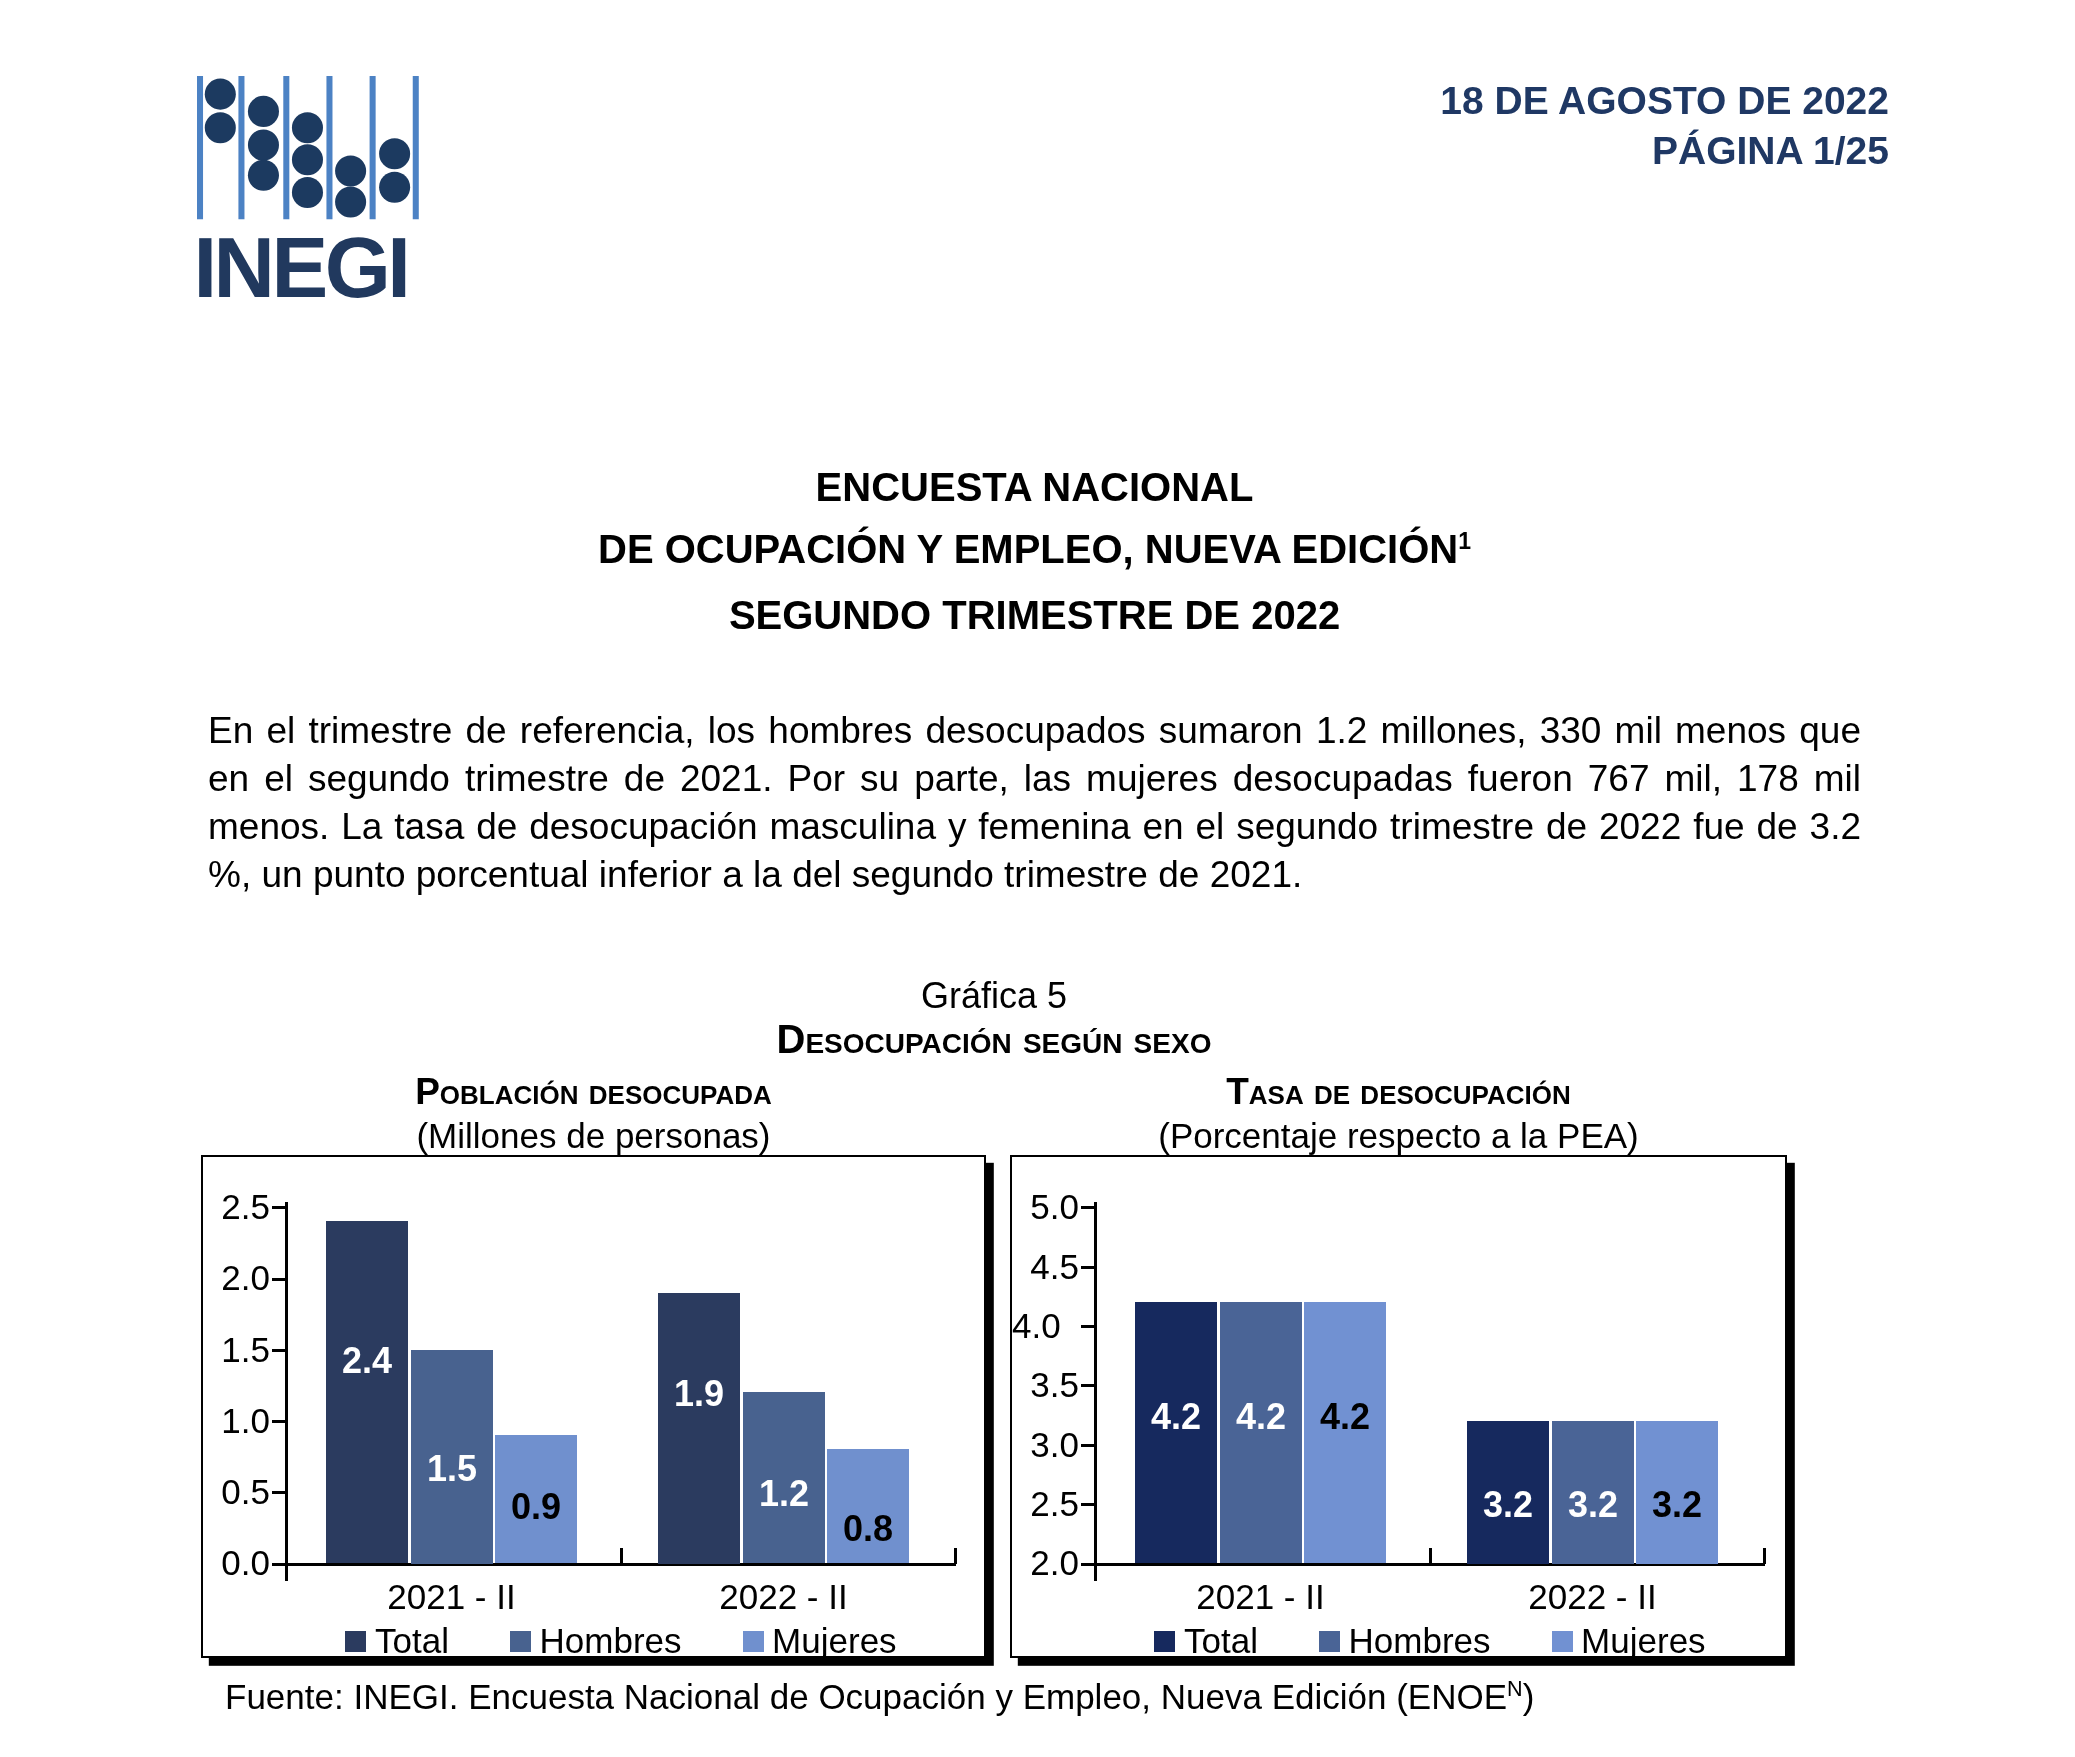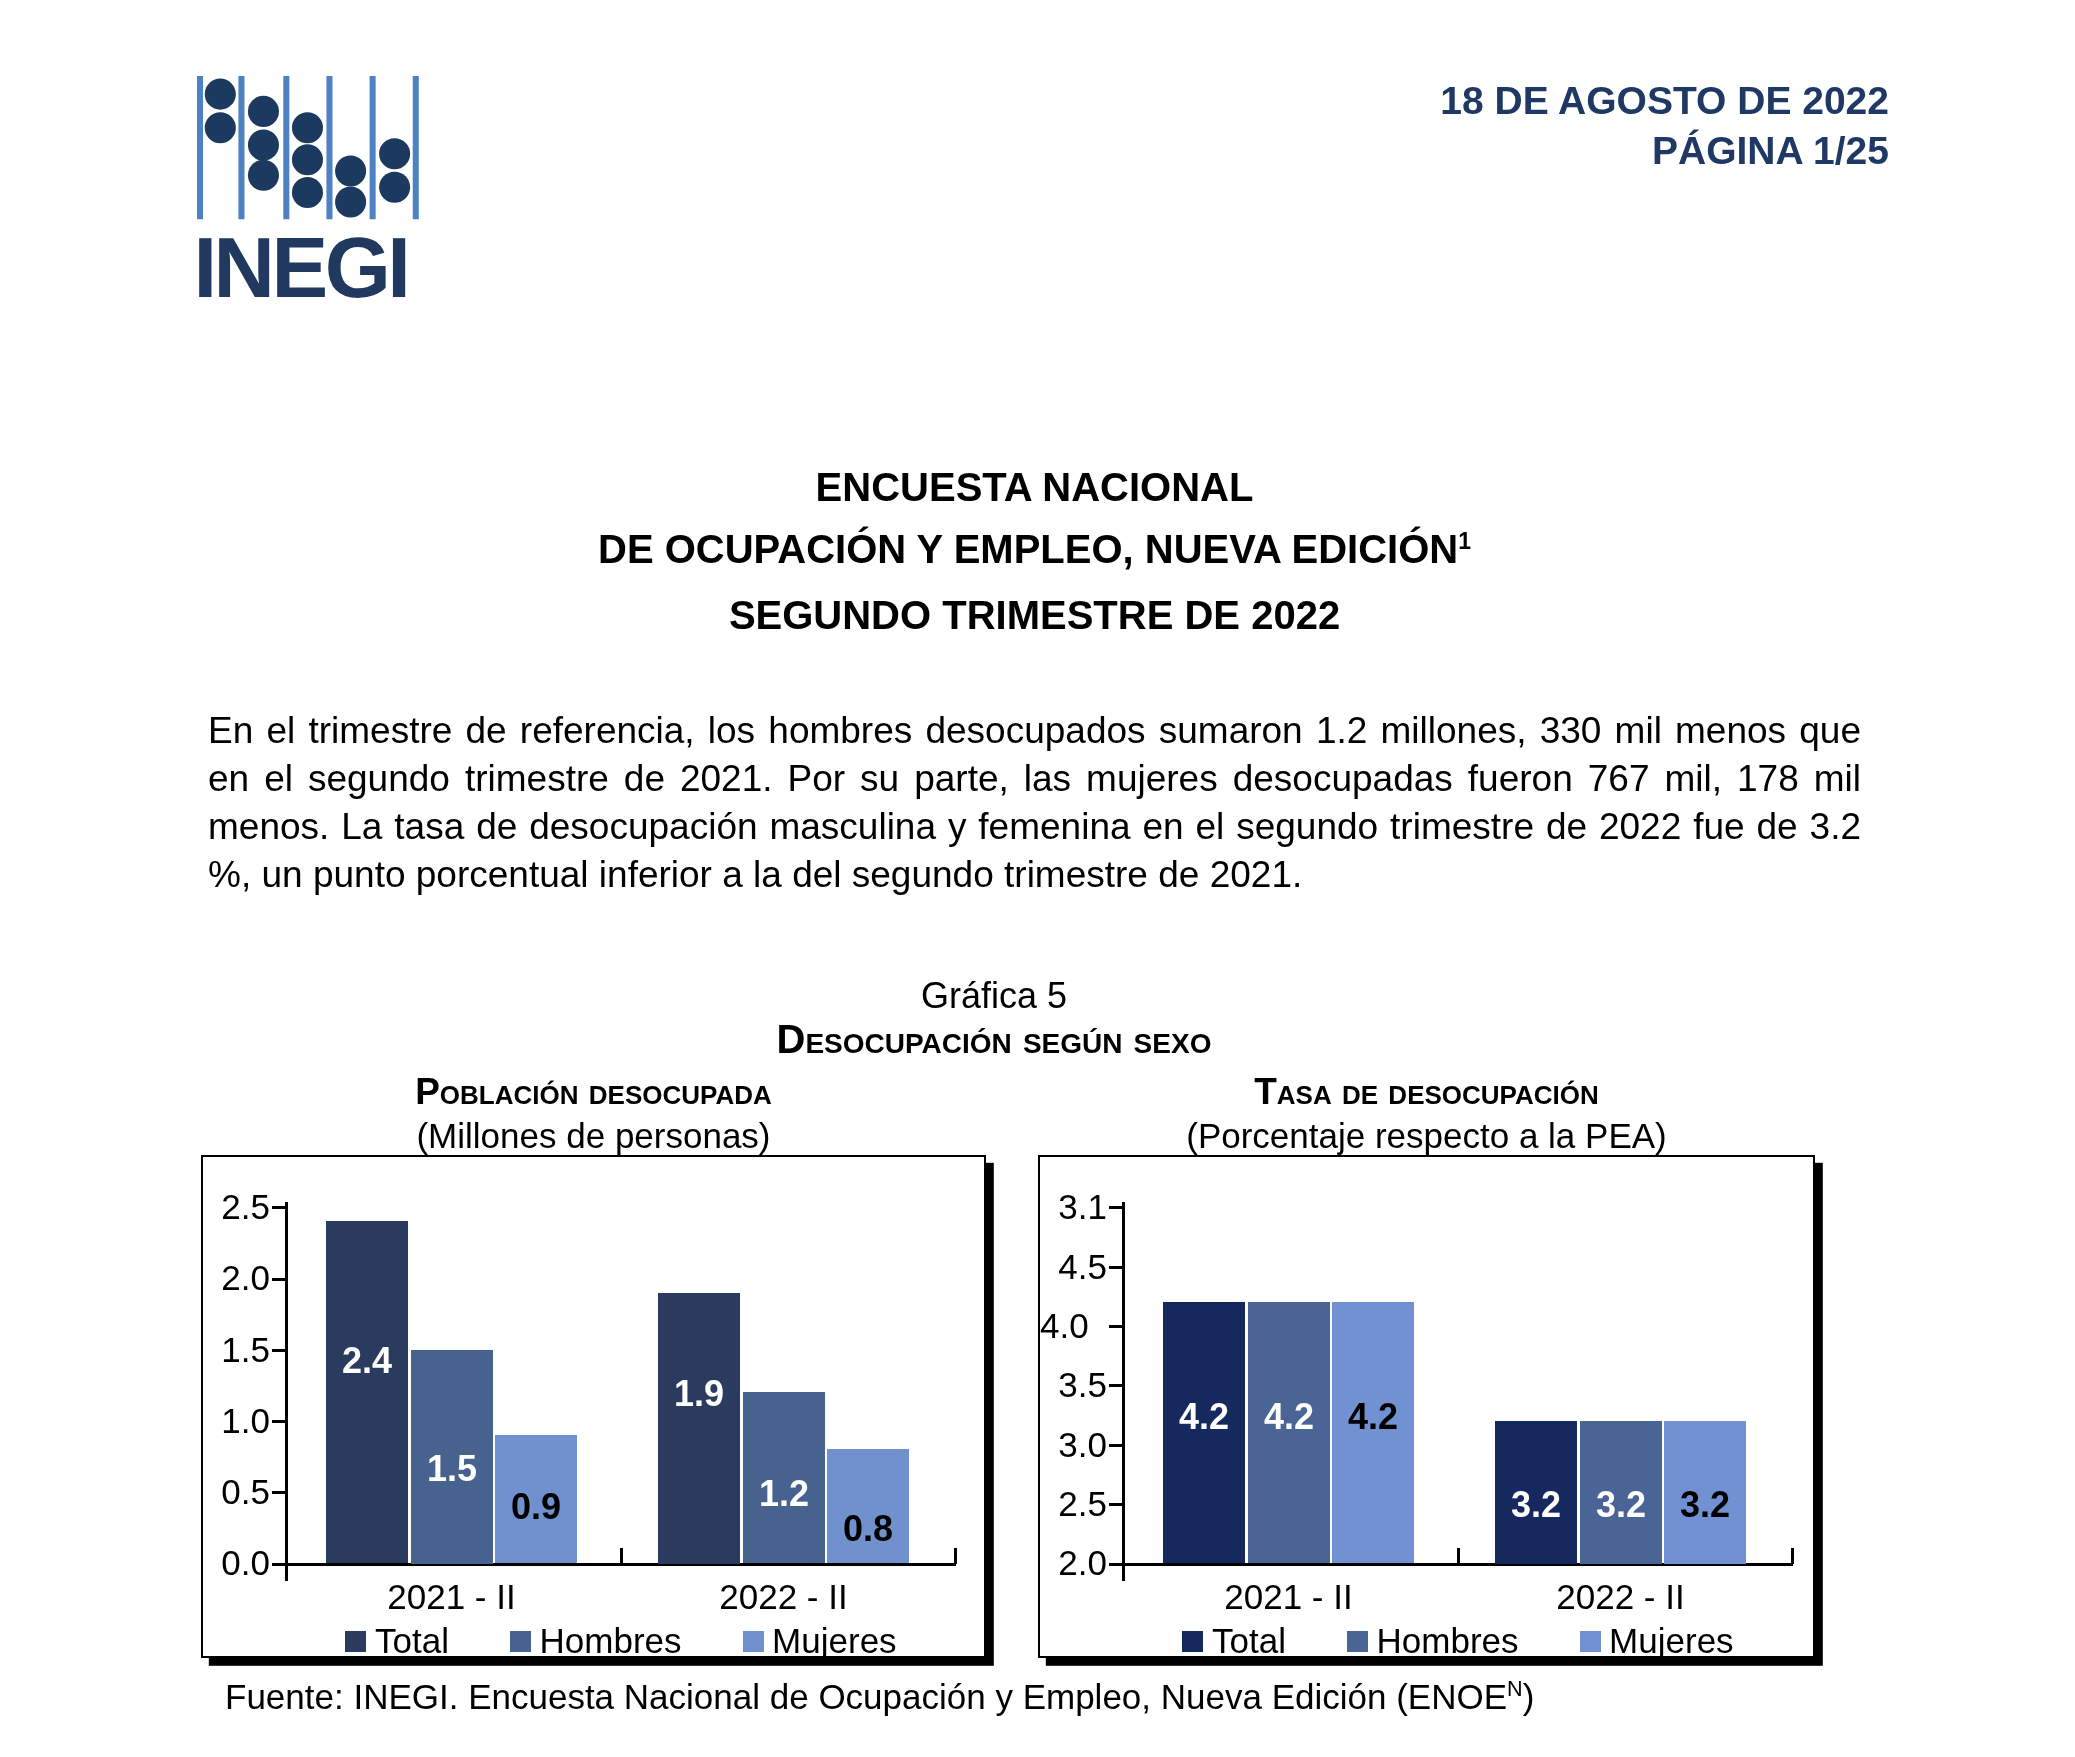--- a/index.html
+++ b/index.html
@@ -33,21 +33,21 @@
 
   
   .fig-label{position:absolute;left:201px;top:975px;width:1586px;text-align:center;
              font-size:36px;}
   .fig-title{position:absolute;left:201px;top:1017px;width:1586px;text-align:center;
              font-size:40px;font-weight:bold;font-variant:small-caps;}
 
   
   .chart-col{position:absolute;top:1071px;height:605px;}
   .chart-col.left{left:201px;width:785px;}
-  .chart-col.right{left:1010px;width:777px;margin-left:28px;}
+  .chart-col.right{left:1010px;width:777px;}
   .chart-subtitle{position:absolute;left:0;top:0;width:100%;text-align:center;
                   font-size:37px;font-weight:bold;font-variant:small-caps;}
   .chart-units{position:absolute;left:0;top:45px;width:100%;text-align:center;font-size:35px;}
   .chart-box{position:absolute;left:0;top:84px;height:503px;border:2.6px solid #000;
              box-shadow:7.8px 7.8px 0 #000;box-sizing:border-box;background:#fff;}
   .chart-col.left  .chart-box{width:785px;}
   .chart-col.right .chart-box{width:777px;}
 
   
   .source{position:absolute;left:225px;top:1676px;font-size:35px;}
@@ -153,21 +153,21 @@
         </div>
       </div>
   </div>
 
   <div class="chart-col right">
     <div class="chart-subtitle">Tasa de desocupación</div>
     <div class="chart-units">(Porcentaje respecto a la PEA)</div>
     <div class="chart-box" id="chart-1">
         <div style="position: absolute; left: 82px; top: 45px; width: 2.6px; height: 379px; background: rgb(0, 0, 0);"></div>
         <div style="position: absolute; left: 69px; top: 49px; width: 15.6px; height: 2.6px; background: rgb(0, 0, 0);"></div>
-        <div style="position: absolute; left: 0px; top: 31px; width: 67px; height: 38px; line-height: 38px; text-align: right; font-size: 35px;">3.1</div>
+        <div style="position: absolute; left: 0px; top: 31px; width: 67px; height: 38px; line-height: 38px; text-align: right; font-size: 35px;">5.0</div>
         <div style="position: absolute; left: 69px; top: 109px; width: 15.6px; height: 2.6px; background: rgb(0, 0, 0);"></div>
         <div style="position: absolute; left: 0px; top: 91px; width: 67px; height: 38px; line-height: 38px; text-align: right; font-size: 35px;">4.5</div>
         <div style="position: absolute; left: 69px; top: 168px; width: 15.6px; height: 2.6px; background: rgb(0, 0, 0);"></div>
         <div style="position: absolute; left: 0px; top: 150px; width: 67px; height: 38px; line-height: 38px; font-size: 35px;">4.0</div>
         <div style="position: absolute; left: 69px; top: 227px; width: 15.6px; height: 2.6px; background: rgb(0, 0, 0);"></div>
         <div style="position: absolute; left: 0px; top: 209px; width: 67px; height: 38px; line-height: 38px; text-align: right; font-size: 35px;">3.5</div>
         <div style="position: absolute; left: 69px; top: 287px; width: 15.6px; height: 2.6px; background: rgb(0, 0, 0);"></div>
         <div style="position: absolute; left: 0px; top: 269px; width: 67px; height: 38px; line-height: 38px; text-align: right; font-size: 35px;">3.0</div>
         <div style="position: absolute; left: 69px; top: 346px; width: 15.6px; height: 2.6px; background: rgb(0, 0, 0);"></div>
         <div style="position: absolute; left: 0px; top: 328px; width: 67px; height: 38px; line-height: 38px; text-align: right; font-size: 35px;">2.5</div>

